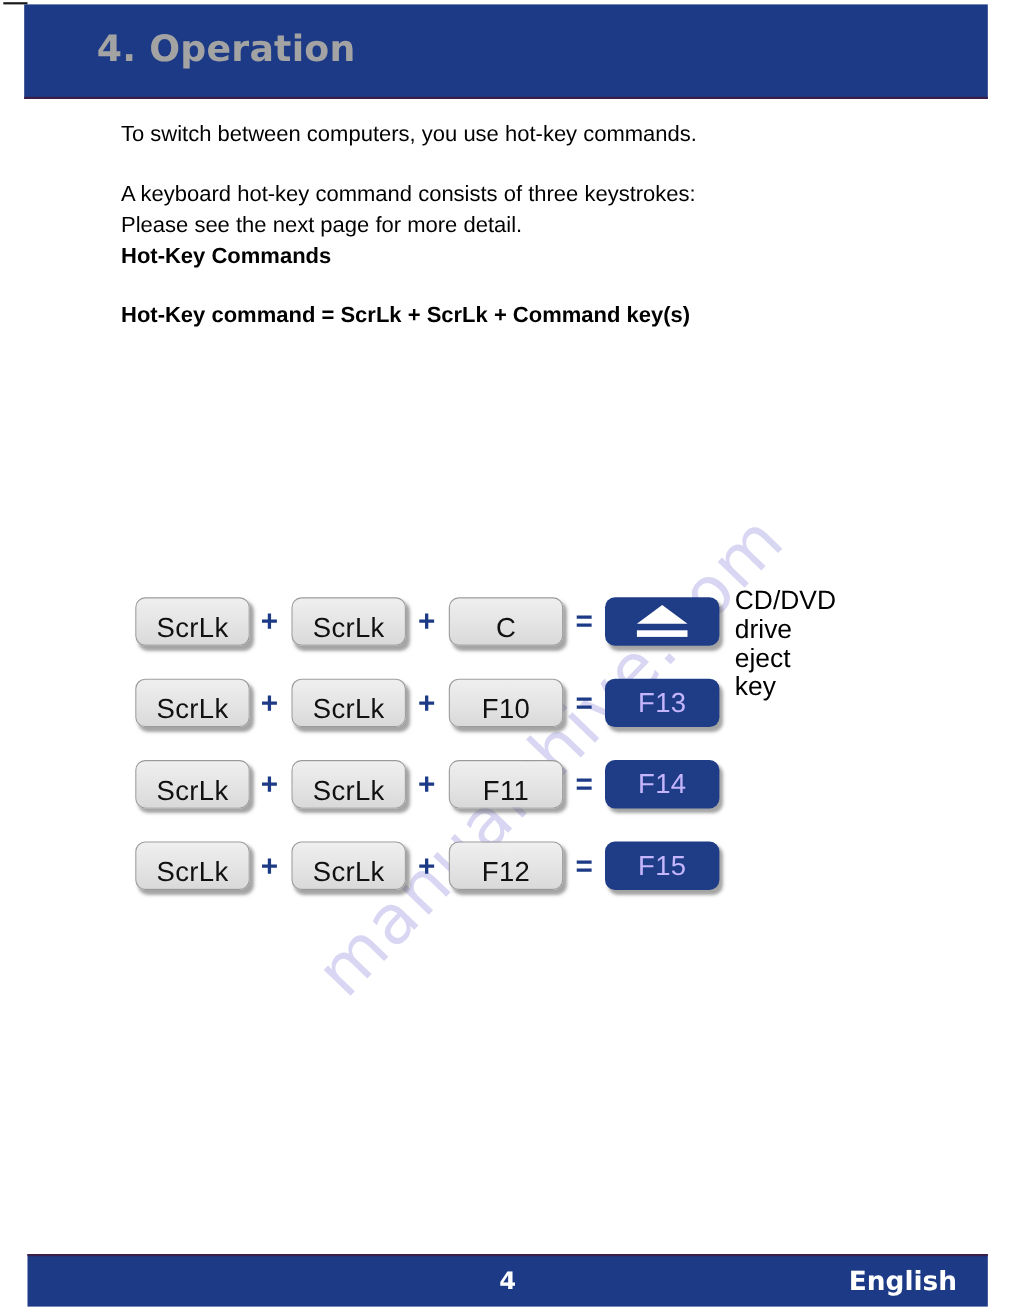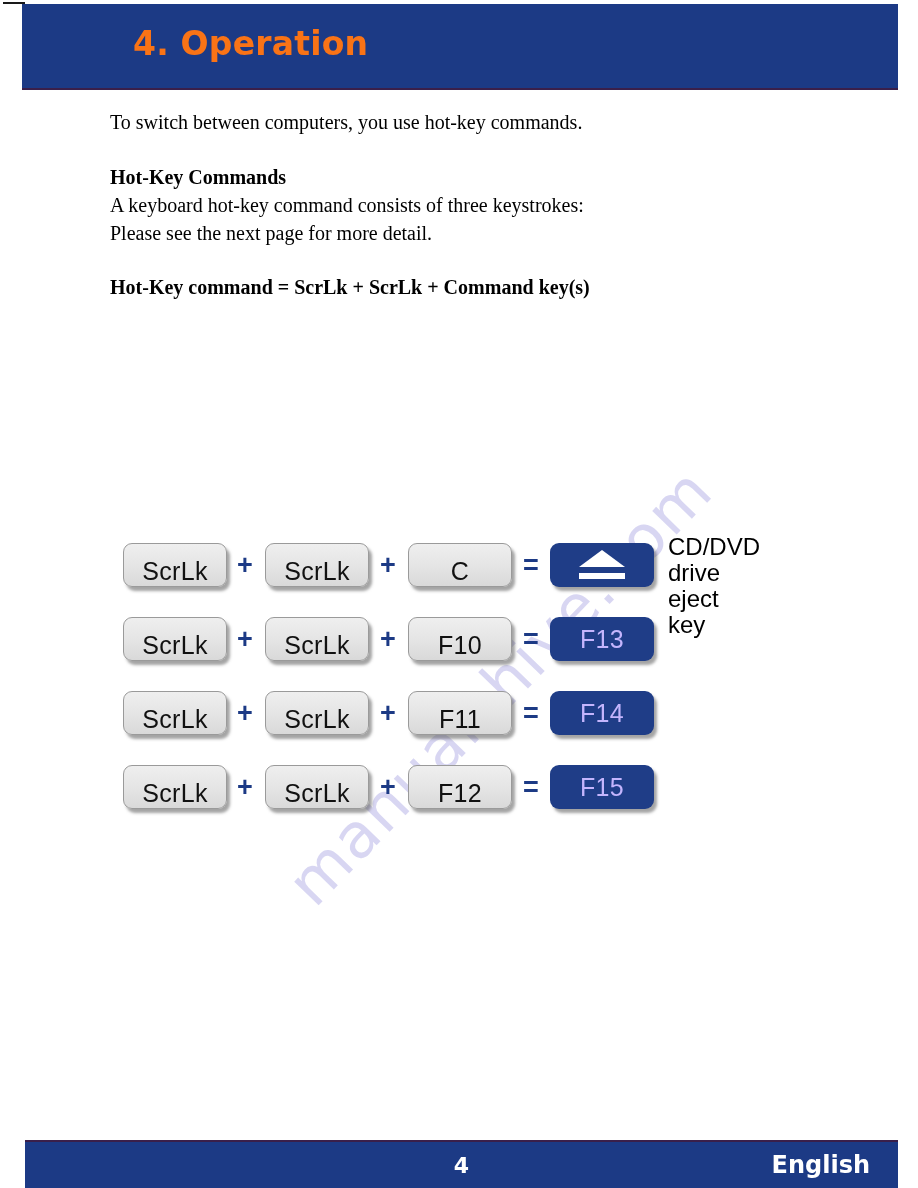--- a/index.html
+++ b/index.html
@@ -36,24 +36,23 @@
     background: #1c3a85;
     border-bottom: 2px solid #3a1f4a;
     box-sizing: border-box;
   }
   .header-title {
     position: absolute;
     left: 66px;
     top: 20px;
     font-size: 33px;
     font-weight: bold;
-    color: #f97316;
+    color: #a3a3a3;
     letter-spacing: 0.2px;
     font-family: "DejaVu Sans", sans-serif;
-    margin-left: 45px;
   }
 
   
   .watermark {
     position: absolute;
     left: 180px;
     top: 480px;
     width: 620px;
     height: 420px;
     pointer-events: none;
@@ -82,21 +81,20 @@
     top: 108px;
     width: 710px;
     z-index: 10;
   }
   .para {
     font-size: 20px;
     line-height: 28px;
     margin: 0;
     white-space: pre-line;
     font-stretch: condensed;
-    font-family: Liberation Serif, serif;
   }
   .para.bold {
     font-weight: bold;
   }
   .spacer-sm { height: 27px; }
   .spacer-md { height: 26px; }
 
   
   .keyrows {
     position: absolute;
@@ -239,23 +237,23 @@
   <div class="header-title">4. Operation</div>
 </div>
 
 <div class="watermark">
   <div class="watermark-text">manualshive.com</div>
 </div>
 
 <div class="content">
   <p class="para">To switch between computers, you use hot-key commands.</p>
   <div class="spacer-sm"></div>
-  <p class="para bold">Hot-Key Commands</p>
   <p class="para">A keyboard hot-key command consists of three keystrokes:
 Please see the next page for more detail.</p>
+  <p class="para bold">Hot-Key Commands</p>
   <div class="spacer-md"></div>
   <p class="para bold">Hot-Key command = ScrLk + ScrLk + Command key(s)</p>
   <div class="spacer-md"></div>
   <div class="spacer-sm"></div>
 </div>
 
 <div class="keyrows">
 
   <div class="keyrow">
     <div class="key k1">

